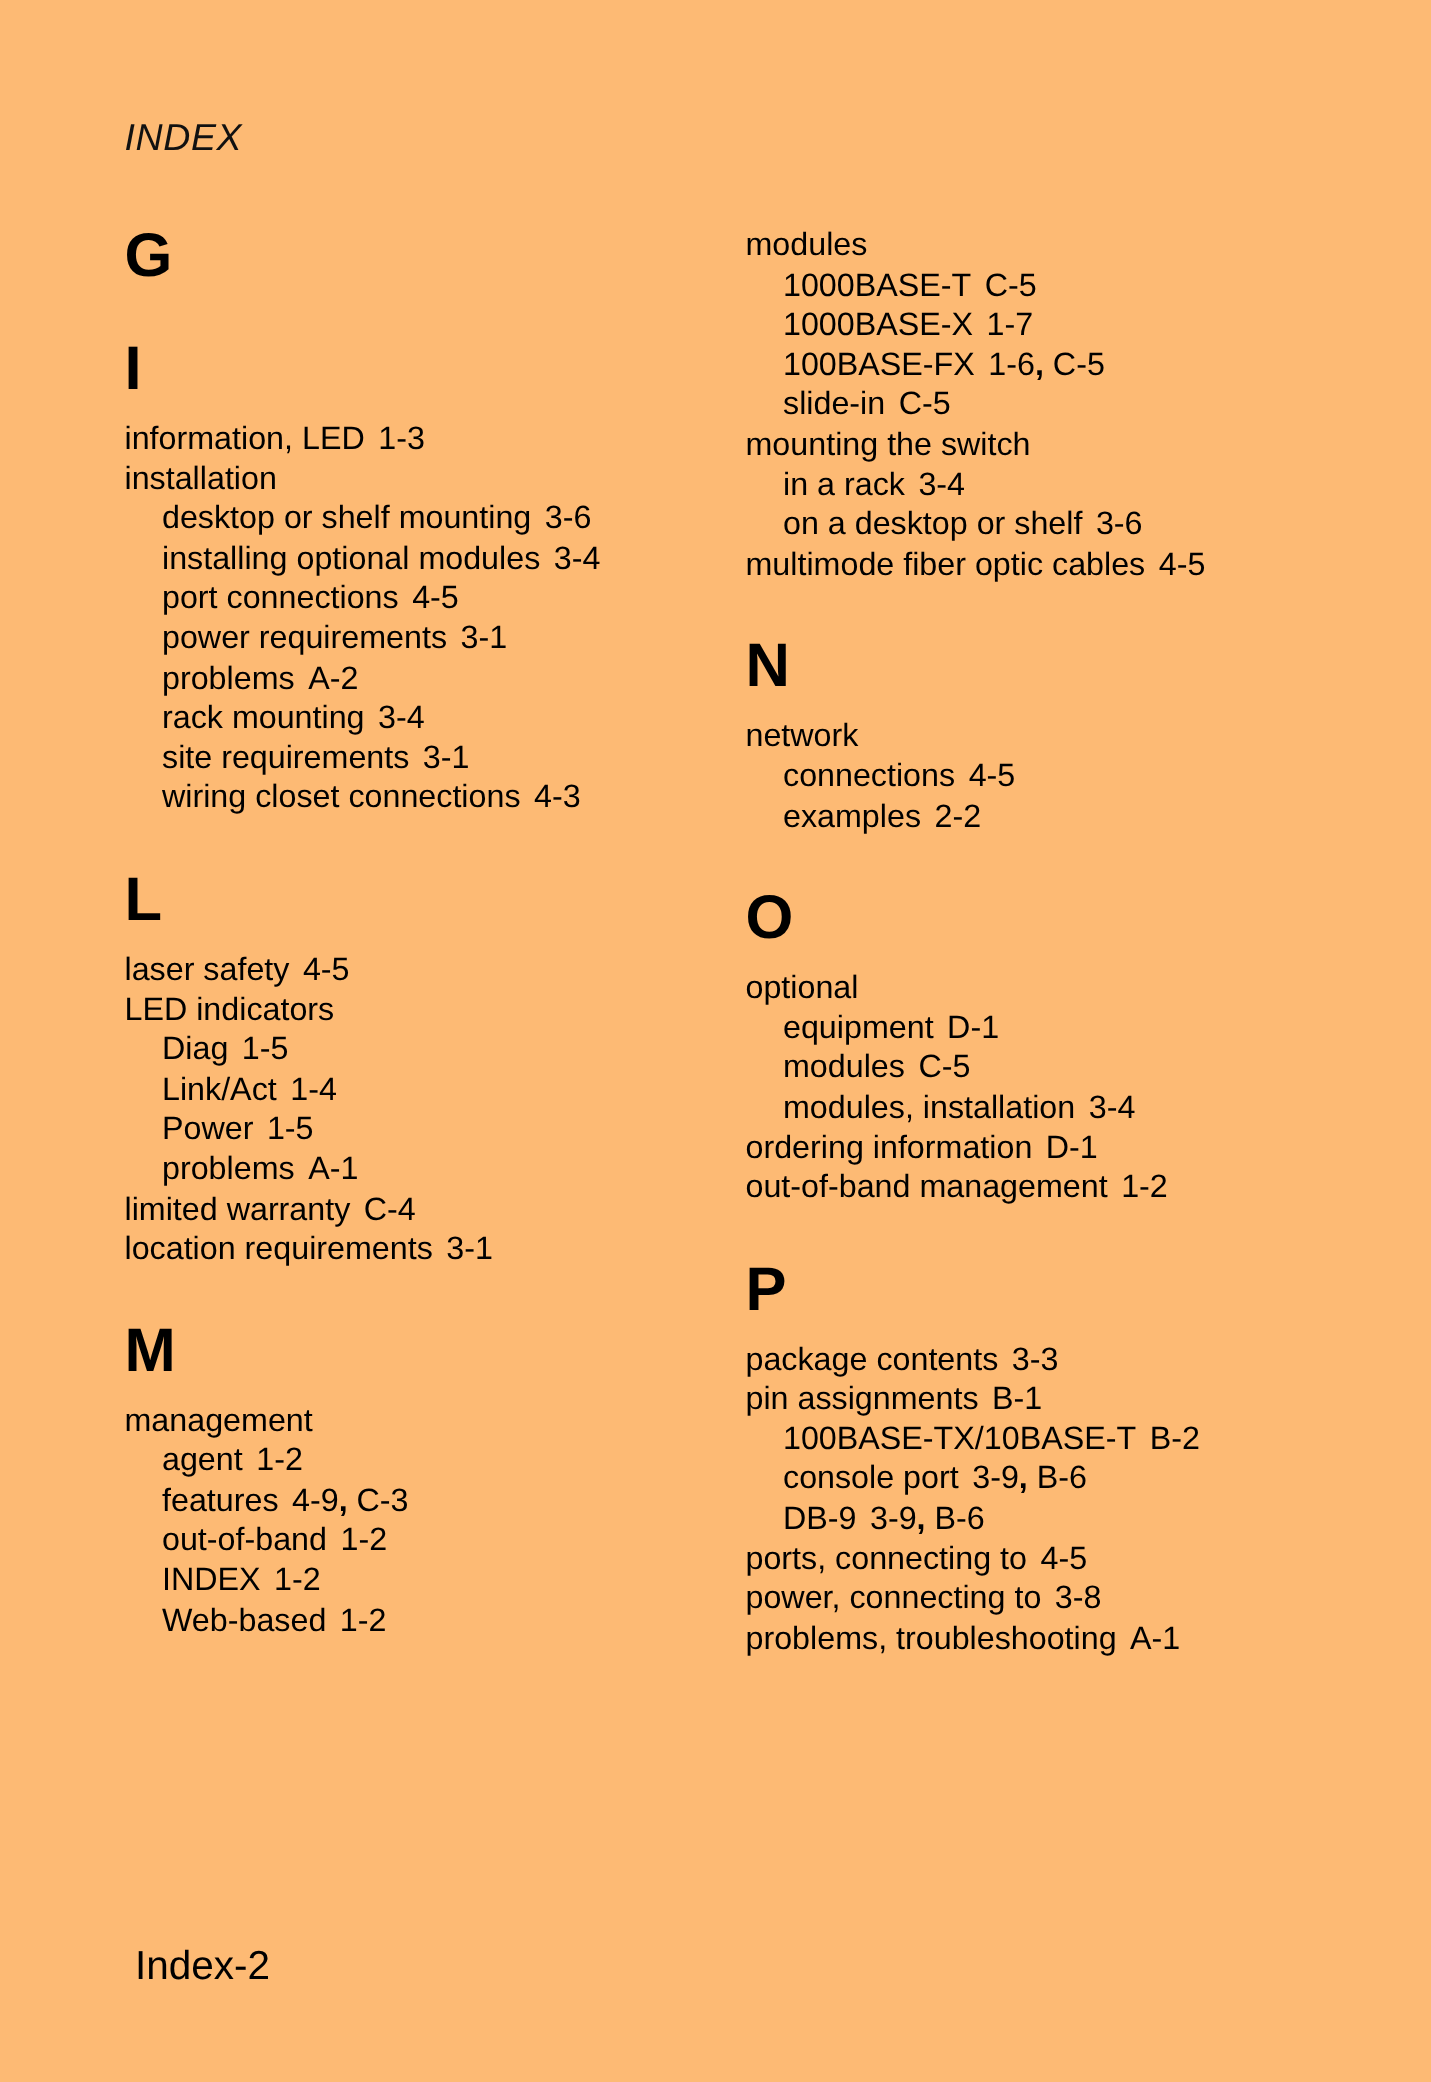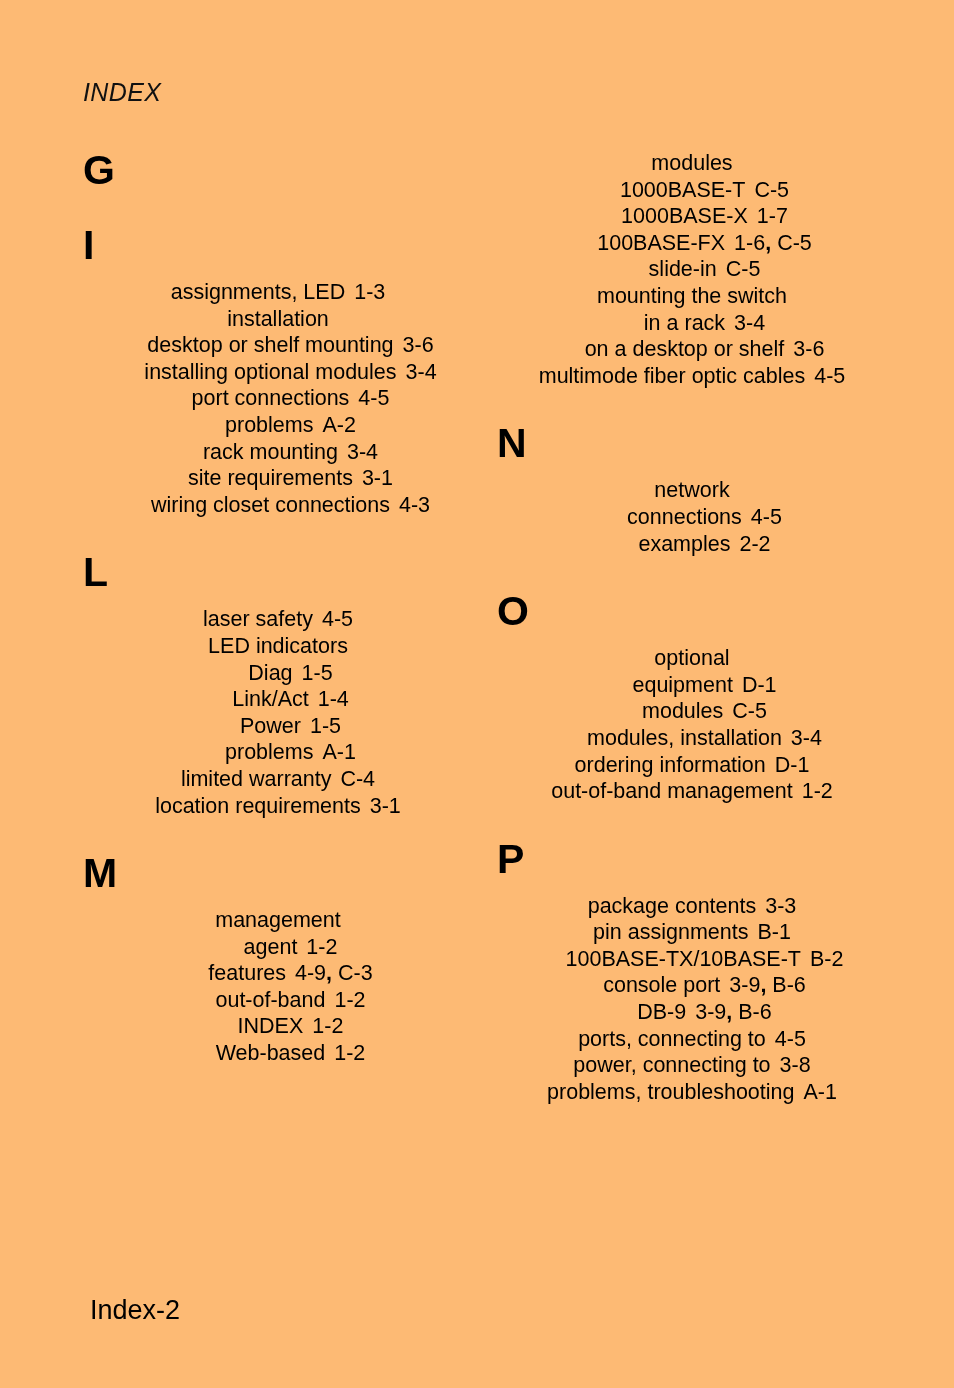--- a/index.html
+++ b/index.html
@@ -61,21 +61,20 @@
 
   .entries {
     margin-top: 13px;
   }
 
   
   .entry {
     font-size: 21.5px;
     line-height: 26.6px;
     white-space: nowrap;
-    text-align: center;
   }
   .entry.level-0 { padding-left: 0px; }
   .entry.level-1 { padding-left: 25px; }
 
   .term { }
   .gap  { display: inline-block; width: 9px; }
   .ref  { }
   .sep  { font-weight: bold; }
 
   
@@ -95,25 +94,26 @@
   <div class="running-head">INDEX</div>
 
   <div class="columns">
     <div class="col col-left">
         <div class="section">
           <div class="section-letter">G</div>
         </div>
         <div class="section">
           <div class="section-letter">I</div>
           <div class="entries">
-            <div class="entry level-0"><span class="term">assignments, LED</span><span class="gap"></span><span class="ref">1-3</span></div>
+            <div class="entry level-0"><span class="term">information, LED</span><span class="gap"></span><span class="ref">1-3</span></div>
             <div class="entry level-0"><span class="term">installation</span></div>
             <div class="entry level-1"><span class="term">desktop or shelf mounting</span><span class="gap"></span><span class="ref">3-6</span></div>
             <div class="entry level-1"><span class="term">installing optional modules</span><span class="gap"></span><span class="ref">3-4</span></div>
             <div class="entry level-1"><span class="term">port connections</span><span class="gap"></span><span class="ref">4-5</span></div>
+            <div class="entry level-1"><span class="term">power requirements</span><span class="gap"></span><span class="ref">3-1</span></div>
             <div class="entry level-1"><span class="term">problems</span><span class="gap"></span><span class="ref">A-2</span></div>
             <div class="entry level-1"><span class="term">rack mounting</span><span class="gap"></span><span class="ref">3-4</span></div>
             <div class="entry level-1"><span class="term">site requirements</span><span class="gap"></span><span class="ref">3-1</span></div>
             <div class="entry level-1"><span class="term">wiring closet connections</span><span class="gap"></span><span class="ref">4-3</span></div>
           </div>
         </div>
         <div class="section">
           <div class="section-letter">L</div>
           <div class="entries">
             <div class="entry level-0"><span class="term">laser safety</span><span class="gap"></span><span class="ref">4-5</span></div>

